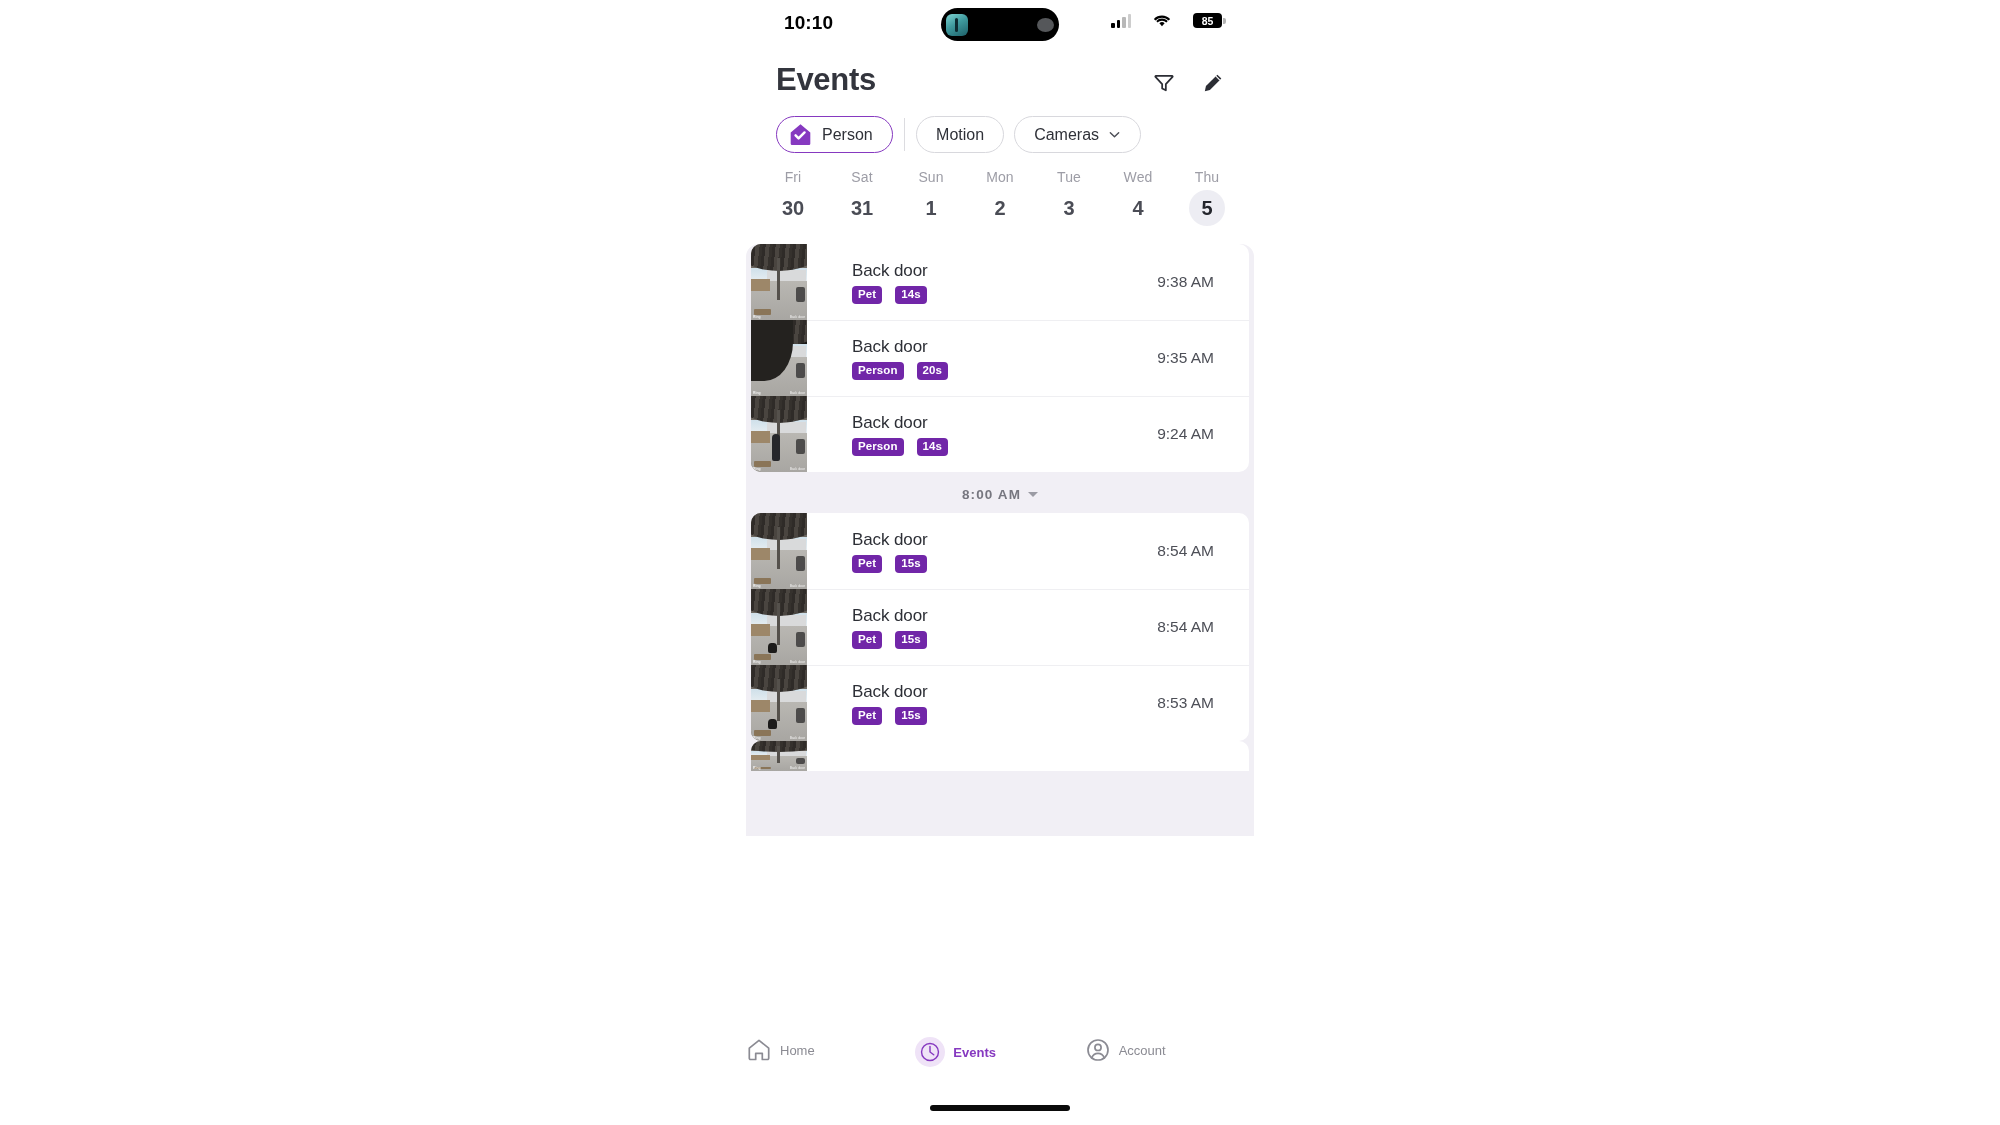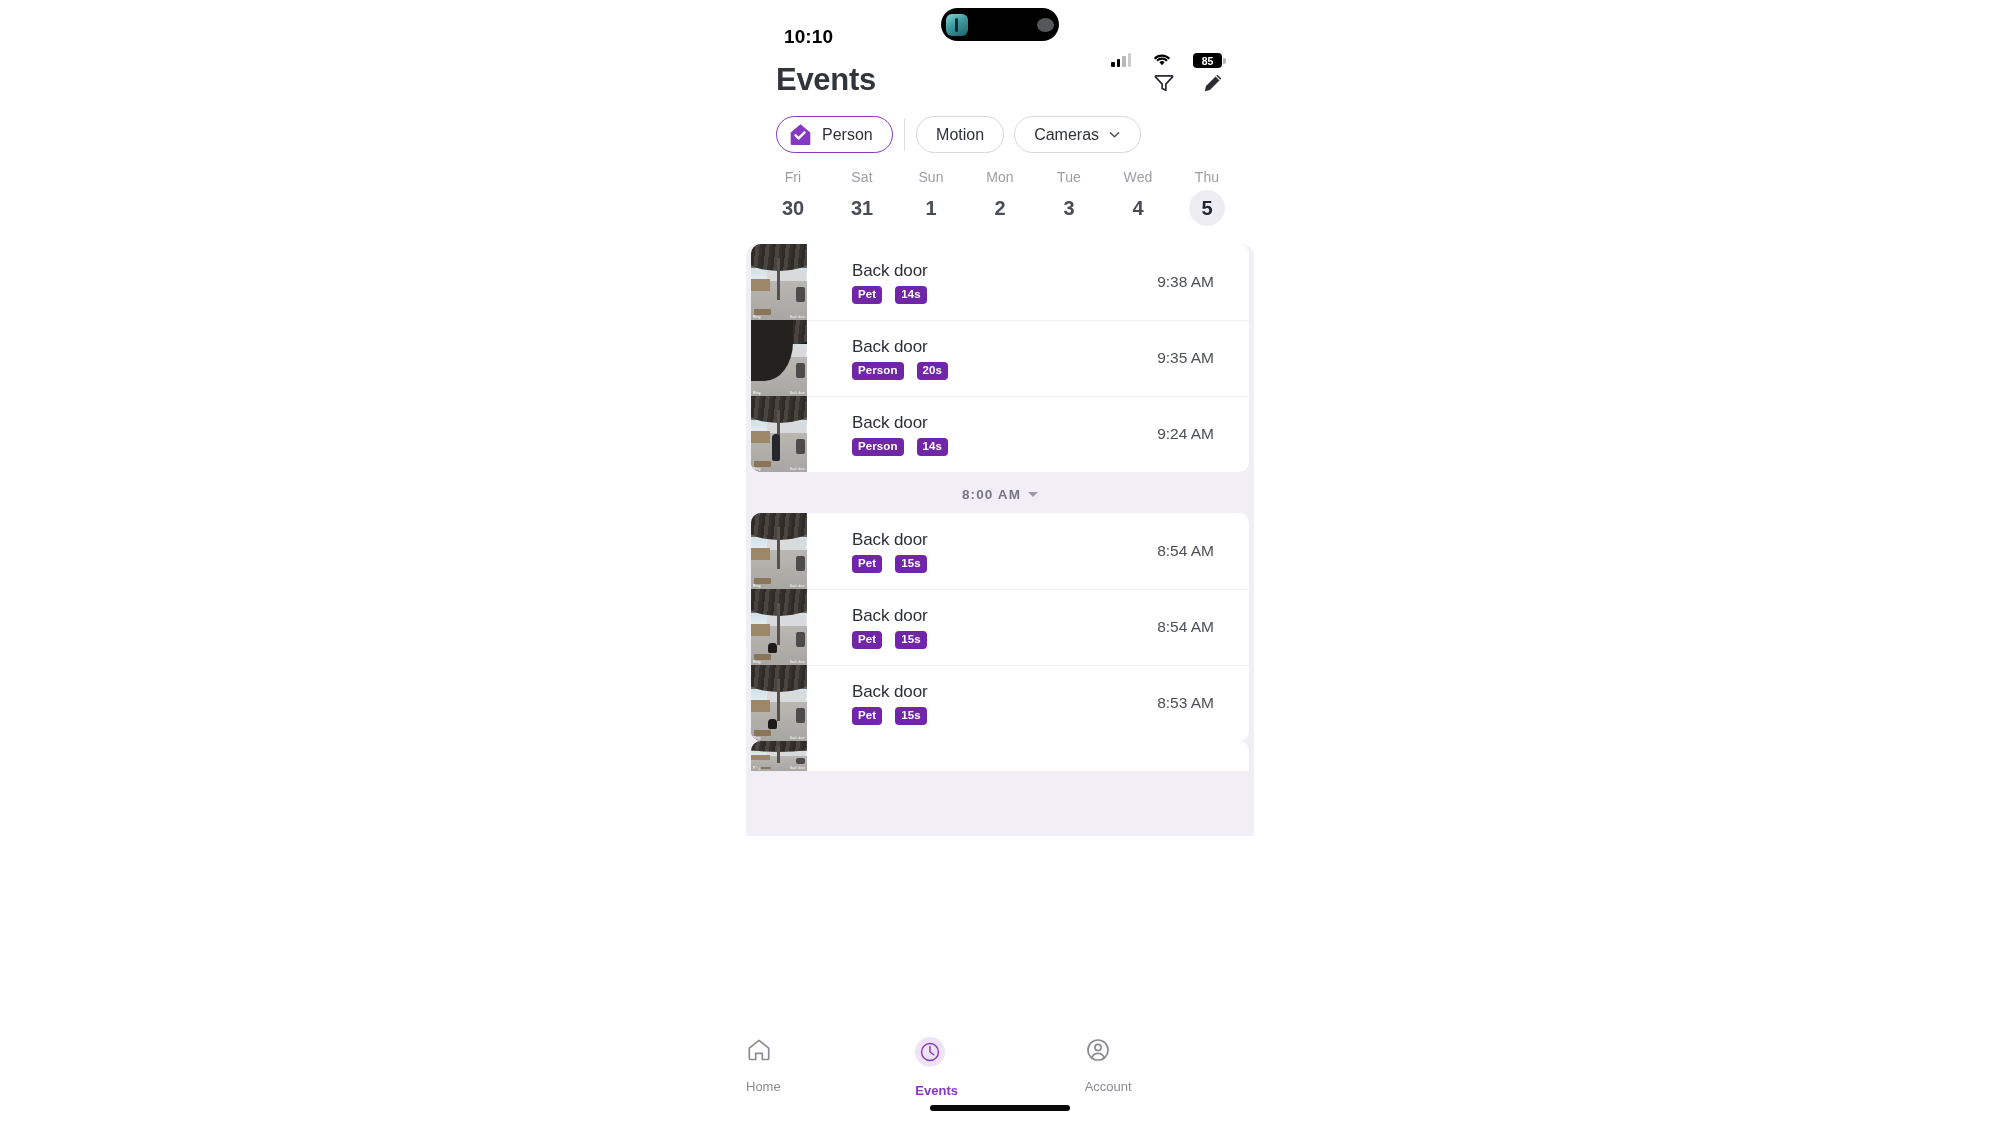--- a/index.html
+++ b/index.html
@@ -22,21 +22,21 @@
     background:#ffffff;
     overflow:hidden;
   }
 
   
   .statusbar {
     position:relative; height:48px; width:100%;
     display:flex; align-items:center;
   }
   .sb-time {
-    position:absolute; left:38px; top:26px;
+    position:absolute; left:38px; top:12px;
     font-size:19px; font-weight:700; letter-spacing:.1px;
     color:#000;
   }
   .dynamic-island {
     position:absolute; left:50%; transform:translateX(-50%);
     top:8px; width:118px; height:33px; border-radius:17px; background:#000;
     display:flex; align-items:center; justify-content:space-between;
     padding:0 5px;
   }
   .di-app {
@@ -45,21 +45,21 @@
     position:relative; overflow:hidden;
   }
   .di-app:after{
     content:""; position:absolute; left:9px; top:4px; width:3px; height:14px;
     background:#0d2c33; border-radius:2px;
   }
   .di-dot { width:17px; height:14px; border-radius:50%; background:#55575a; }
 
   .sb-right {
     position:absolute; right:32px; top:13px;
-    display:flex; align-items:flex-start; gap:22px;margin-top:40px;
+    display:flex; align-items:flex-end; gap:22px;
   }
   .bars { display:flex; align-items:flex-end; gap:2px; height:14px; }
   .bars i { display:block; width:3.5px; border-radius:1px; background:#000; }
   .bars i:nth-child(1){height:5px;}
   .bars i:nth-child(2){height:8px;}
   .bars i:nth-child(3){height:11px;background:#b8b8b8;}
   .bars i:nth-child(4){height:14px;background:#cdcdcd;}
   .wifi { width:18px; height:14px; }
   .battery {
     position:relative; width:29px; height:15px; border-radius:4px;
@@ -172,21 +172,21 @@
     margin-left:auto; padding-right:35px; font-size:15.5px; color:#4d4f57; white-space:nowrap;
   }
   .card.partial { border-radius:10px 10px 0 0; }
   .card.partial .row { height:30px; }
 
   
   .tabbar {
     position:absolute; left:0; right:0; bottom:0; height:98px;
     background:#fff; display:flex; align-items:flex-start; padding-top:10px;
   }
-  .tab { flex:1; display:flex; flex-direction:column; align-items:flex-start; gap:16px; cursor:pointer; }
+  .tab { flex:1; display:flex; align-items:center; gap:8px; cursor:pointer; }
   .tab svg { width:26px; height:26px; }
   .tab span { font-size:13px; color:#8b8b93; }
   .tab.active span { color:#8639c0; font-weight:700; }
   .home-indicator {
     position:absolute; bottom:14px; left:50%; transform:translateX(-50%);
     width:140px; height:6px; border-radius:3px; background:#0a0a0a;
   }
   .ev-badge { width:30px;height:30px;border-radius:50%;background:#efe3f7;display:flex;align-items:center;justify-content:center;}
 </style>
 </head>

